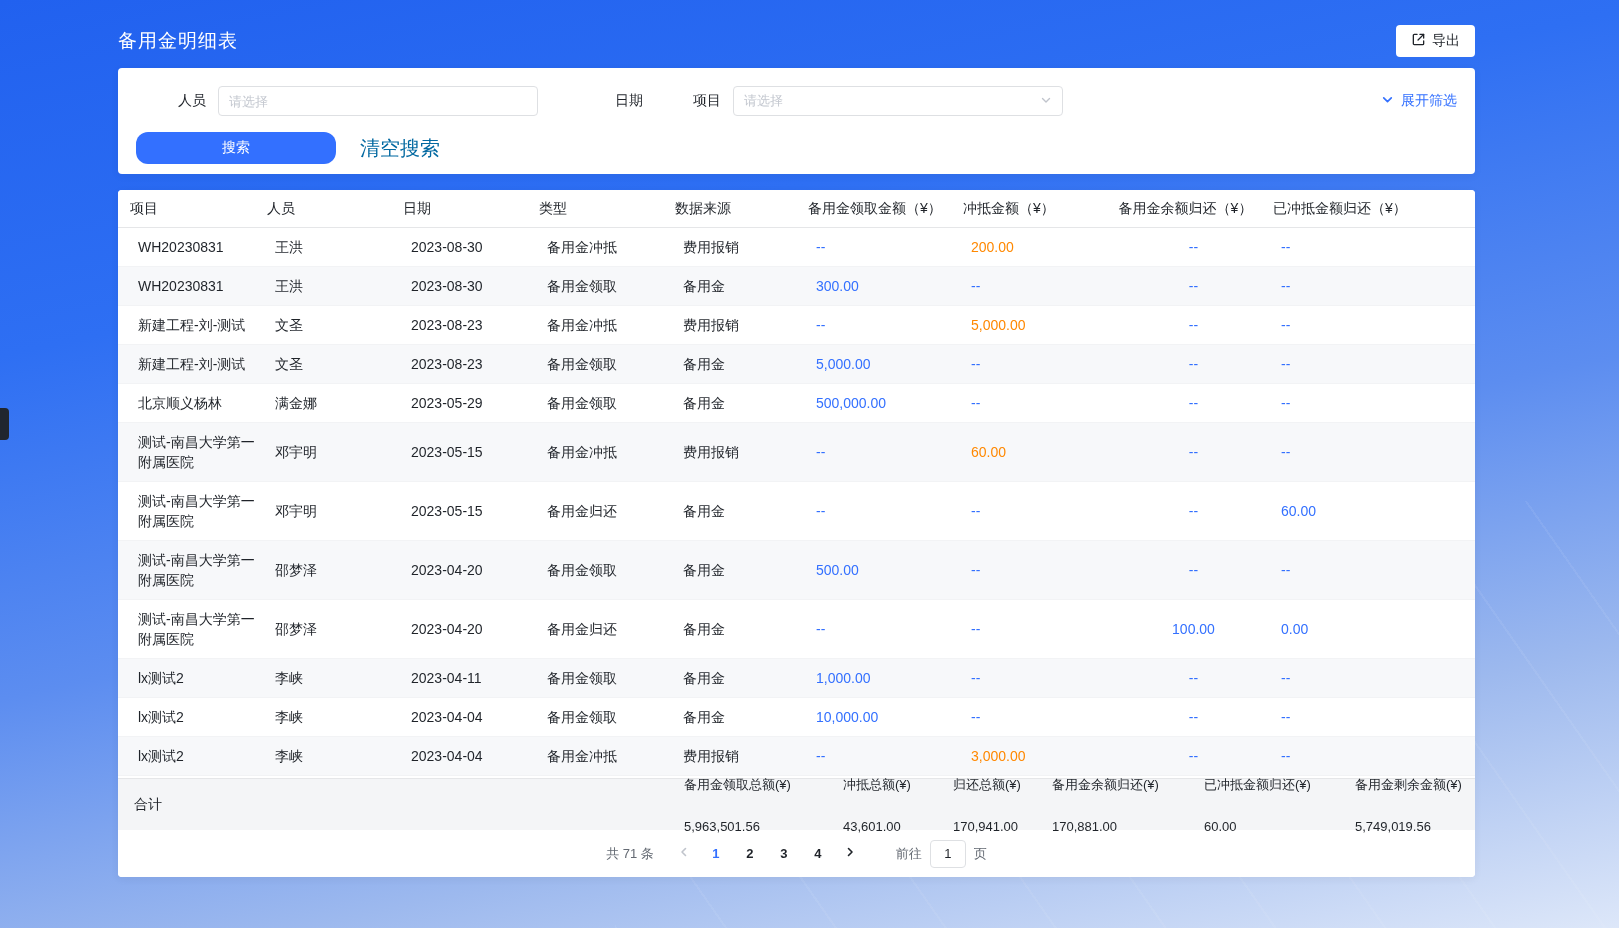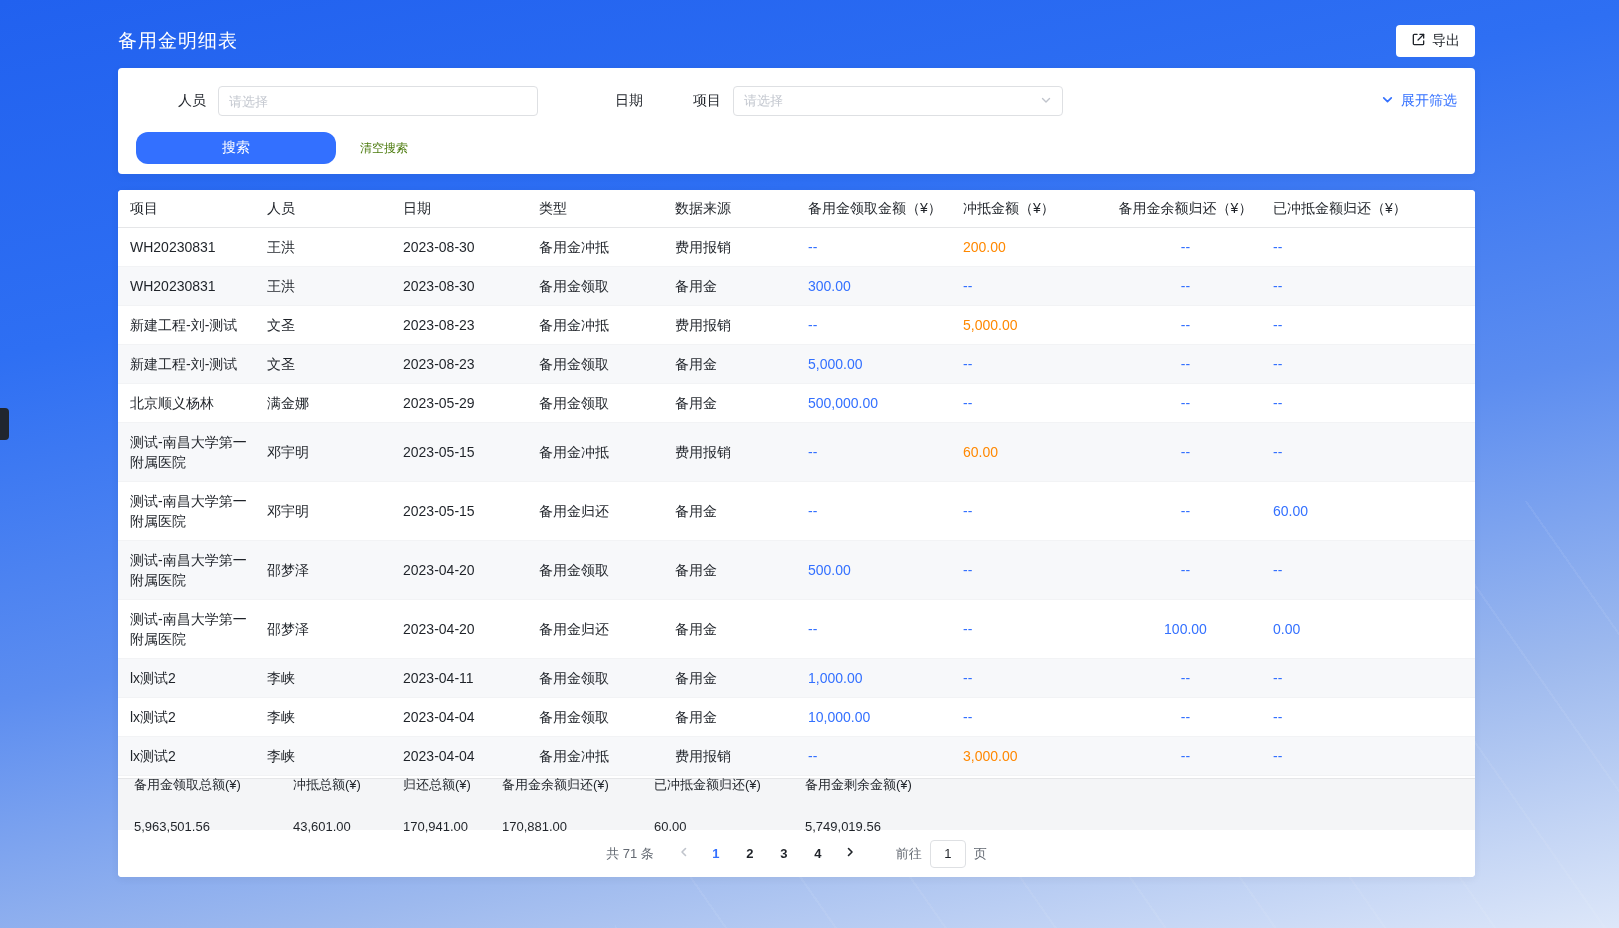--- a/index.html
+++ b/index.html
@@ -53,35 +53,35 @@
   .date-sep { font-size: 13px; color: #1f2329; }
   .g-project { margin-left: 50px; }
   .select {
     display: flex; align-items: center; justify-content: space-between;
     width: 330px; height: 30px; border: 1px solid #dee0e3; border-radius: 4px; padding: 0 10px; cursor: pointer;
   }
   .select-placeholder { font-size: 13px; color: #c3c7cf; }
   .expand-link { margin-left: auto; display: flex; align-items: center; gap: 7px; color: #3370ff; font-size: 14px; cursor: pointer; white-space: nowrap; text-decoration: none; }
   .filter-actions { display: flex; align-items: center; gap: 24px; margin-top: 16px; }
   .search-btn { width: 200px; height: 32px; background: #3370ff; color: #fff; border: none; border-radius: 12px; font-size: 14px; cursor: pointer; font-family: inherit; }
-  .clear-link { color: #4d7c0f; font-size: 12px; cursor: pointer; text-decoration: none; }
+  .clear-link { color: #0369a1; font-size: 20px; cursor: pointer; text-decoration: none; }
 
   
   .table-card { overflow: hidden; box-shadow: 0 2px 8px rgba(31,35,41,0.06); }
   .thead { display: flex; height: 38px; align-items: center; border-bottom: 1px solid #e5e6e8; background: #fff; }
   .cell { padding: 0 8px 0 12px; flex-shrink: 0; }
   .hcell { font-size: 14px; color: #1f2329; font-weight: 500; white-space: nowrap; }
   .col-p0 { width: 137px; } .col-p1 { width: 136px; } .col-p2 { width: 136px; }
   .col-p3 { width: 136px; } .col-p4 { width: 133px; } .col-p5 { width: 155px; }
   .col-p6 { width: 155px; } .col-p7 { width: 155px; text-align: center; } .col-p8 { flex: 1; min-width: 0; }
   .tbody { height: 550px; overflow-y: auto; scrollbar-color: #c6cad1 #ffffff; scrollbar-width: thin; }
   .tbody::-webkit-scrollbar { width: 8px; }
   .tbody::-webkit-scrollbar-thumb { background: #c6cad1; border-radius: 4px; }
   .tbody::-webkit-scrollbar-track { background: #ffffff; }
-  .trow { display: flex; align-items: center; border-bottom: 1px solid #f2f3f5; min-height: 39px; background: #fff; }
+  .trow { display: flex; align-items: center; border-bottom: 1px solid #f2f3f5; min-height: 39px; background: #fff; padding-left: 8px; }
   .trow.alt { background: #f7f8fa; }
   .trow .cell { padding: 9px 8px 9px 12px; font-size: 14px; line-height: 20px; color: #1f2329; }
   .trow .blue { color: #3370ff; }
   .trow .orange { color: #ff8800; }
   .spacer { height: 420px; background: #fff; }
 
   
   .summary { display: flex; align-items: center; height: 52px; background: #f4f5f7; border-top: 1px solid #e5e6e8; padding: 0 16px; }
   .sum-total { width: 550px; flex-shrink: 0; font-size: 14px; font-weight: 500; color: #1f2329; }
   .sum-stats { display: flex; flex: 1; min-width: 0; }
@@ -301,20 +301,21 @@
           <div class="cell col-p3">备用金冲抵</div>
           <div class="cell col-p4">费用报销</div>
           <div class="cell col-p5 blue">--</div>
           <div class="cell col-p6 orange">3,000.00</div>
           <div class="cell col-p7 blue">--</div>
           <div class="cell col-p8 blue">--</div>
         </div>
         <div class="spacer"></div>
     </div>
     <div class="summary">
+      <div class="sum-total">合计</div>
       <div class="sum-stats">
           <div class="sum-item si-0">
             <div class="sum-label">备用金领取总额(¥)</div>
             <div class="sum-value">5,963,501.56</div>
           </div>
           <div class="sum-item si-1">
             <div class="sum-label">冲抵总额(¥)</div>
             <div class="sum-value">43,601.00</div>
           </div>
           <div class="sum-item si-2">

